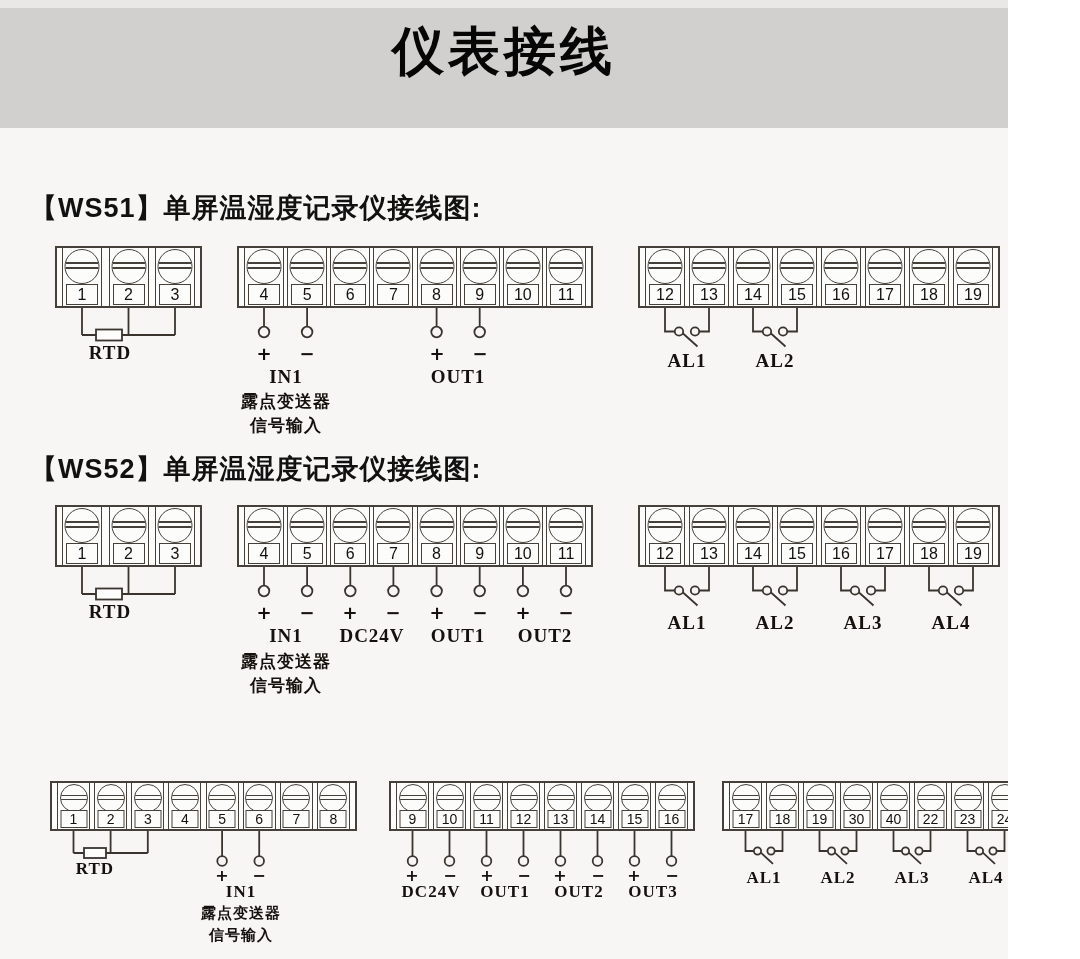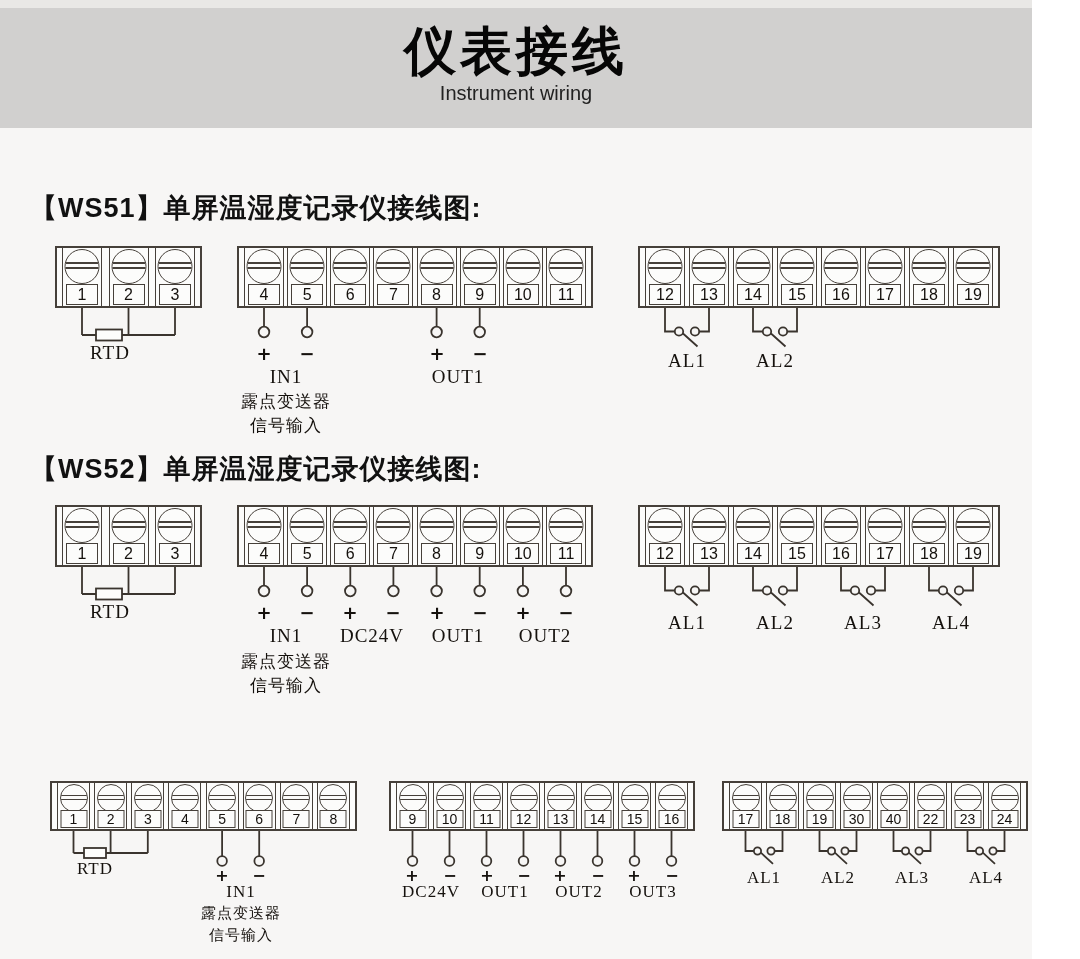--- a/index.html
+++ b/index.html
@@ -1,55 +1,54 @@
 <!DOCTYPE html>
 <html><head>
 <meta charset="utf-8">
 <style>
   html,body{margin:0;padding:0;}
   .page{position:relative;width:1008px;height:959px;background:#f7f6f5;overflow:hidden;
-        font-family:"Liberation Sans",sans-serif;color:#15110d;padding-left:24px;}
+        font-family:"Liberation Sans",sans-serif;color:#15110d;}
   .topstrip{position:absolute;left:0;top:0;width:100%;height:8px;background:#e9e8e6;}
   .banner{position:absolute;left:0;top:8px;width:100%;height:120px;background:#d1d0cf;text-align:center;}
   .banner-title{padding-top:12px;font-size:52px;font-weight:bold;letter-spacing:4px;color:#060606;line-height:1.2;}
   .banner-sub{font-size:20px;color:#222;margin-top:0px;}
   .sec-heading{position:absolute;left:30px;margin:0;font-size:27px;font-weight:bold;letter-spacing:1px;color:#111;white-space:nowrap;}
   .wires{position:absolute;left:0;top:0;z-index:0;}
   .tblock{position:absolute;height:62px;box-sizing:border-box;border:2px solid #46403a;background:#fcfcfb;
           display:flex;justify-content:space-between;padding:0 5px;z-index:1;}
   .tblock.small{height:50px;}
   .cell{position:relative;box-sizing:border-box;width:40px;border-left:1.4px solid #46403a;border-right:1.4px solid #46403a;background:#fcfcfb;}
   .small .cell{width:33px;}
   .screw{position:absolute;top:1px;left:50%;transform:translateX(-50%);width:35px;height:35px;box-sizing:border-box;
          border:1.6px solid #46403a;border-radius:50%;overflow:hidden;background:#fcfcfb;}
   .screw::before,.screw::after{content:"";position:absolute;left:-2px;right:-2px;height:1.6px;background:#46403a;}
   .screw::before{top:37%;}
   .screw::after{top:53%;}
   .small .screw{width:28px;height:28px;}
   .num{position:absolute;bottom:1px;left:50%;transform:translateX(-50%);width:32px;height:21px;box-sizing:border-box;
        border:1.4px solid #46403a;background:#fcfcfb;z-index:2;font-size:16px;line-height:19px;text-align:center;color:#15110d;}
   .small .num{width:27px;height:18px;font-size:14px;line-height:16px;}
-  .lbl{position:absolute;transform:translateX(-50%);white-space:nowrap;z-index:1;}
+  .lbl{position:absolute;transform:translateX(-50%);white-space:nowrap;z-index:1;font-weight:bold;}
   .serif{font-family:"Liberation Serif",serif;}
   .pname{font-size:19px;letter-spacing:1px;}
   .pname.sm{font-size:17px;}
   .sign{font-size:18px;font-weight:bold;font-family:"DejaVu Sans",sans-serif;}
   .sign.sm{font-size:16px;}
   .cdesc{font-size:17px;letter-spacing:1px;}
   .cdesc.sm{font-size:15px;}
 </style>
 </head>
 <body>
 
 <div class="page">
   <div class="topstrip"></div>
 
   <div class="banner">
     <div class="banner-title">仪表接线</div>
-    <div class="banner-sub">Instrument wiring</div>
   </div>
 
   <svg class="wires" width="1080" height="959" viewBox="0 0 1080 959">
     <g stroke="#3a342e" stroke-width="1.8" fill="none">
 
       <g>
         <path d="M82 308 V335 M128.5 308 V335 M175 308 V335 M82 335 H175"></path>
         <rect x="96" y="329.5" width="26" height="11" fill="#fdfdfc"></rect>
       </g>
       <g>

